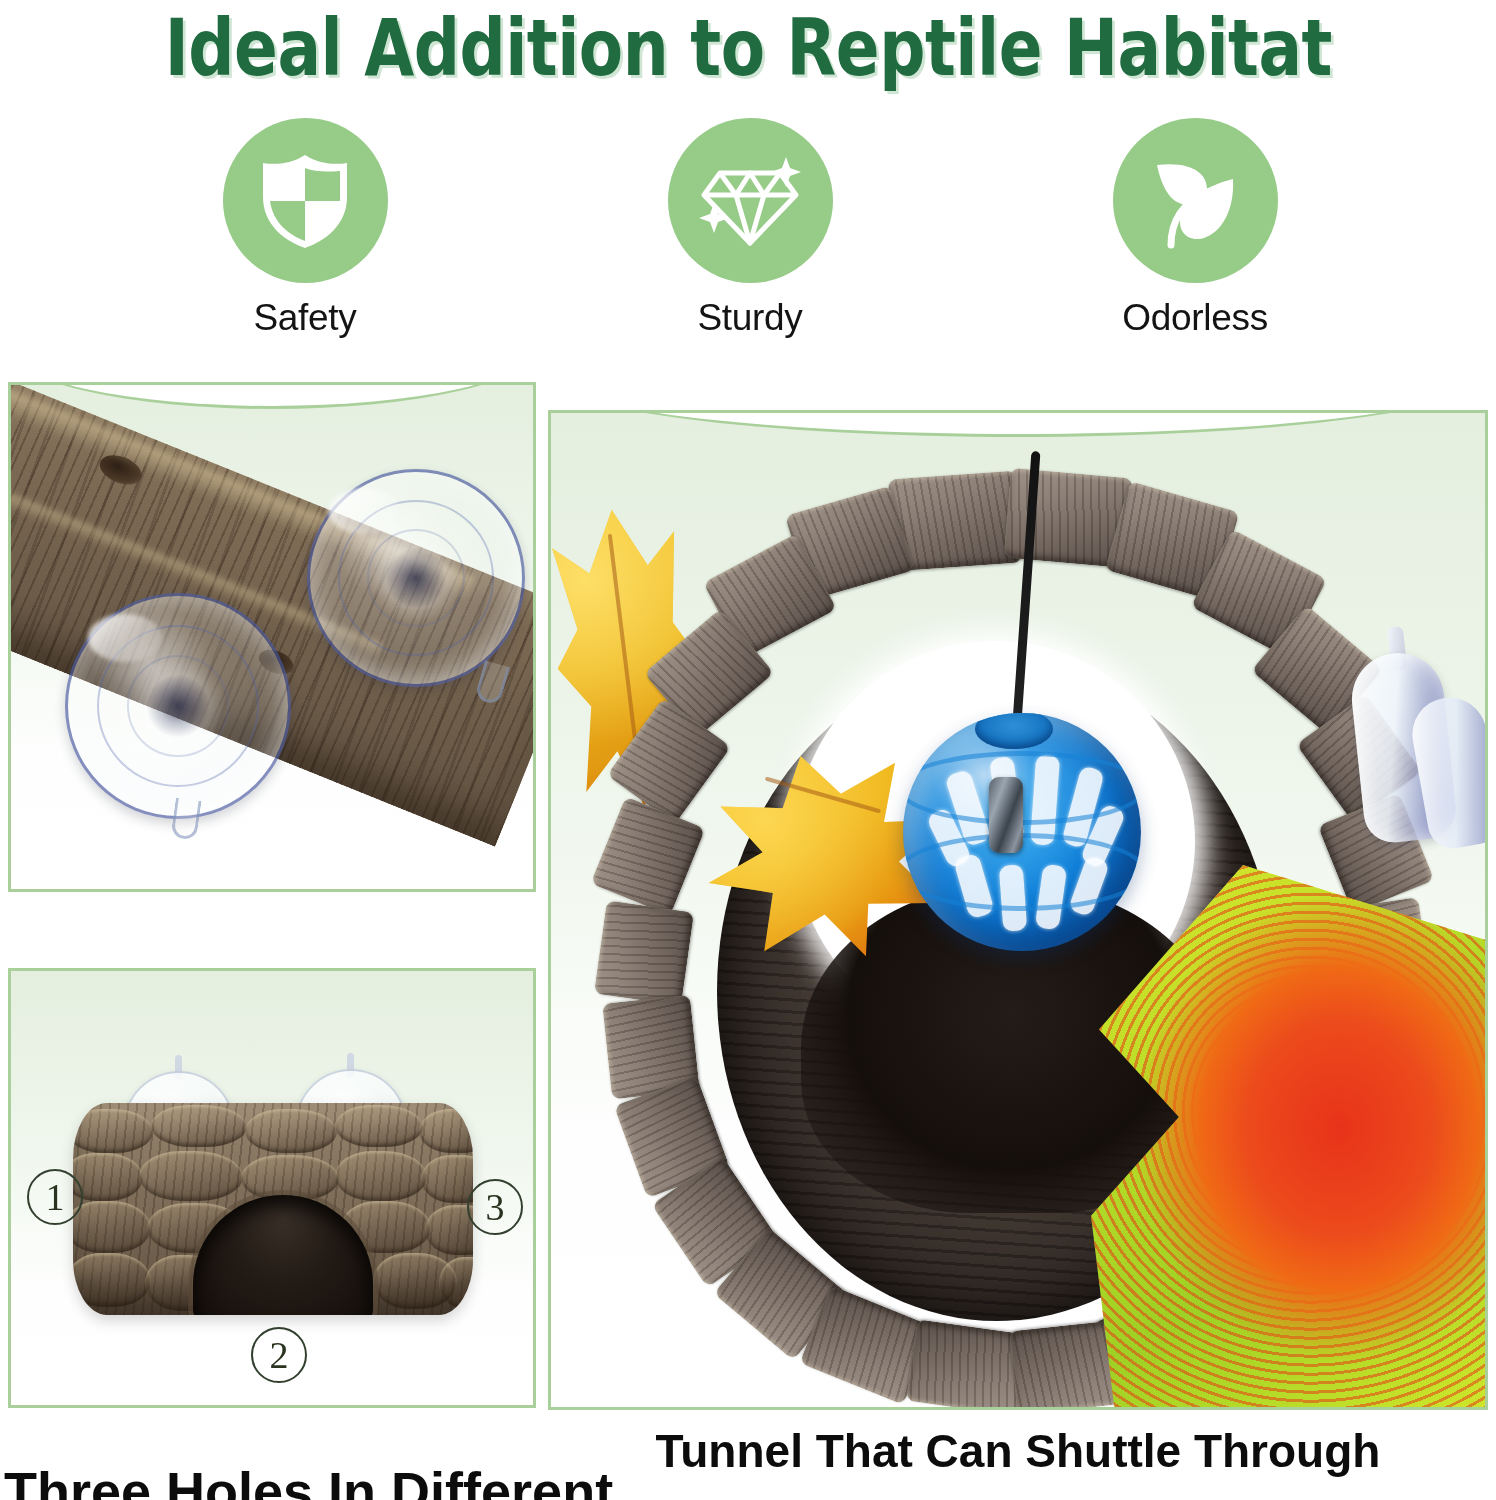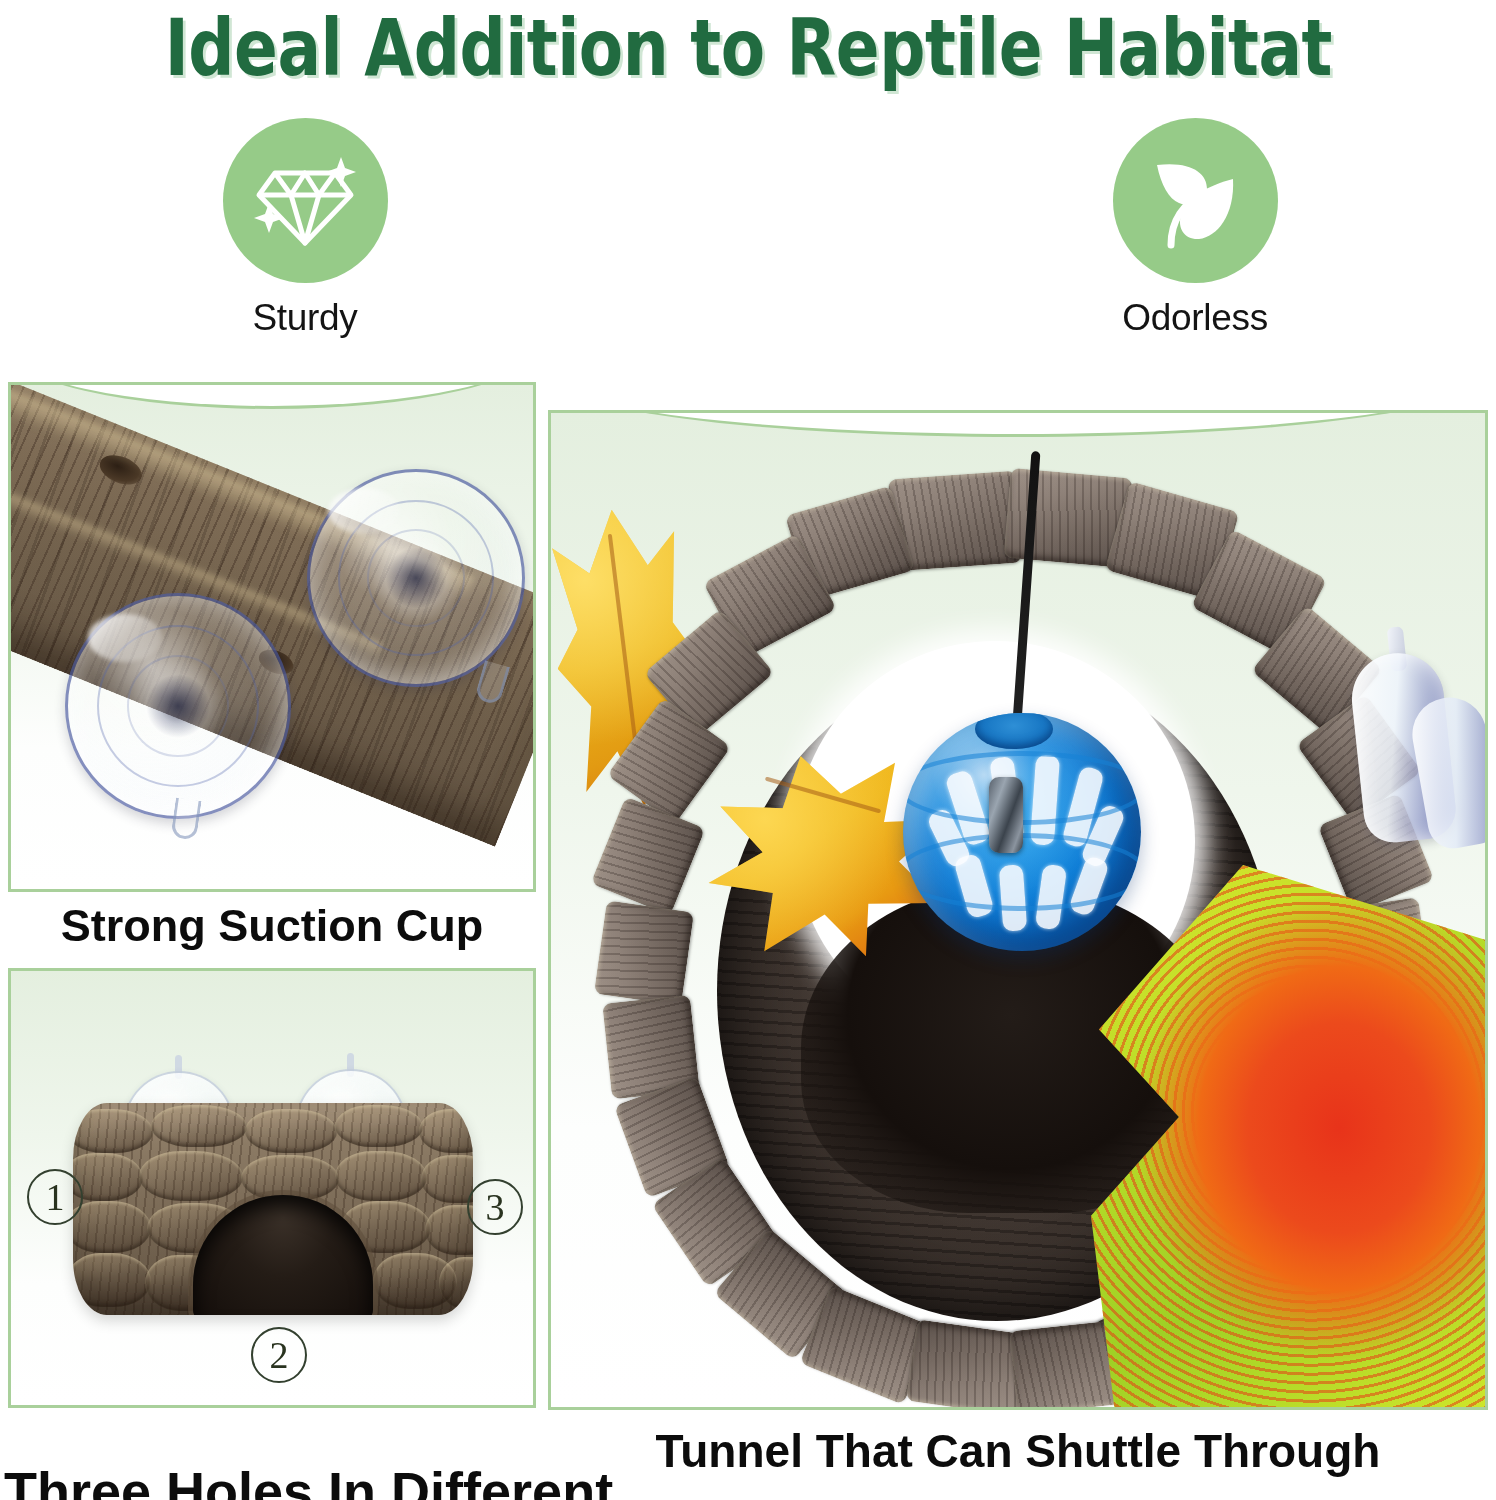--- a/index.html
+++ b/index.html
@@ -403,20 +403,32 @@
 <body>
 
 <div id="page">
 
   <div class="title-bar">
     <div class="title-text">Ideal Addition to Reptile Habitat</div>
   </div>
 
   <div class="features">
 
+    <div class="feature">
+      <div class="feature-circle">
+        <span>
+          <svg width="96" height="100" viewBox="0 0 96 100">
+            <path d="M48 4 C34 13 18 14 6 12 L6 46 C6 74 28 90 48 97 C68 90 90 74 90 46 L90 12 C78 14 62 13 48 4 Z" fill="#ffffff"></path>
+            <path d="M48 17 L48 50 L83 50 L83 20 C70 21 58 21 48 17 Z" fill="#96cb88"></path>
+            <path d="M13 50 L48 50 L48 90 C32 84 16 72 13 50 Z" fill="#96cb88"></path>
+          </svg>
+        </span>
+      </div>
+      <div class="feature-label">Safety</div>
+    </div>
 
 
     <div class="feature">
       <div class="feature-circle">
         <span>
           <svg width="104" height="100" viewBox="0 0 104 100">
             <g stroke="#ffffff" stroke-width="5" fill="none" stroke-linejoin="round">
               <path d="M22 22 L82 22 L98 44 L52 92 L6 44 Z"></path>
               <path d="M6 44 L98 44"></path>
               <path d="M22 22 L38 44 L52 92 L66 44 L82 22"></path>
@@ -462,21 +474,20 @@
       </div>
       <div class="cup-nub" style="left:468px; top:278px; transform:rotate(16deg);"></div>
 
       <div class="cup" style="left:54px; top:208px; width:226px; height:226px;">
         <div class="cup-gloss" style="left:20px; top:18px; width:74px; height:48px;"></div>
       </div>
       <div class="cup-nub" style="left:162px; top:414px; transform:rotate(8deg);"></div>
     </div>
   </div>
 
-  <div class="caption" style="left:8px; top:900px; width:528px; font-size:45px;">Strong Suction Cup</div>
 
   <div class="panel" id="panel-holes">
 
     <div>
       <div class="log-cupstem" style="left:164px; top:84px;"></div>
       <div class="log-cupsmall" style="left:112px; top:100px;"></div>
       <div class="log-cupstem" style="left:336px; top:82px;"></div>
       <div class="log-cupsmall" style="left:284px; top:98px;"></div>
 
       <div class="log-body">

